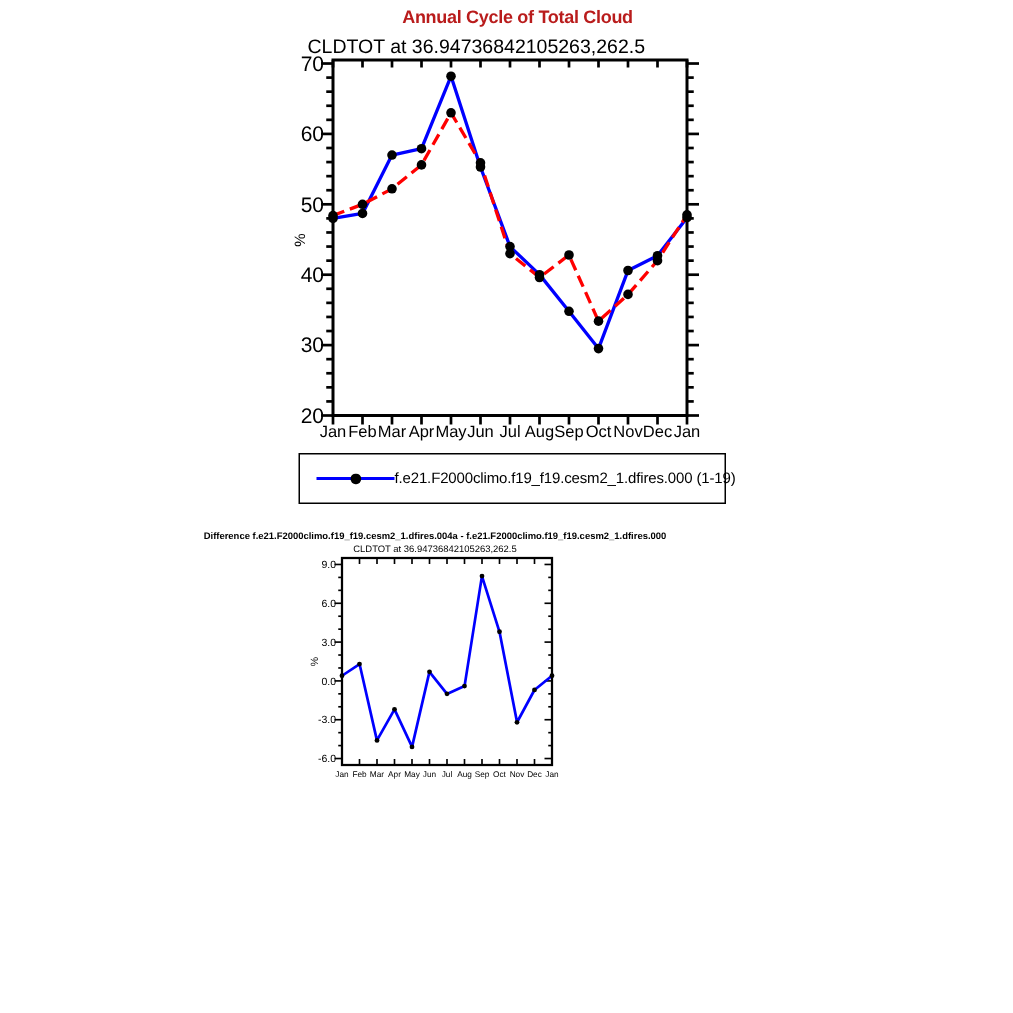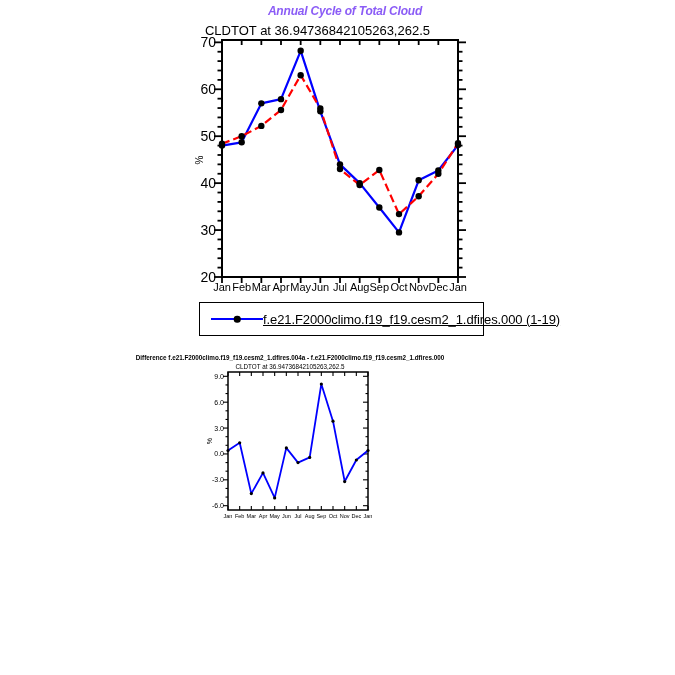--- a/index.html
+++ b/index.html
@@ -3,41 +3,41 @@
 <meta charset="utf-8">
 <style>
   html,body { margin:0; padding:0; }
   body {
     width:675px; height:675px; background:#ffffff; position:relative;
     font-family:"Liberation Sans","DejaVu Sans",sans-serif; overflow:hidden;
   }
   .abs { position:absolute; }
   .main-title {
     left:190px; top:4px; width:310px; text-align:center;
-    font-weight:bold; font-size:12px; letter-spacing:-0.2px; color:#8b5cf6;font-style:italic;
+    font-weight:bold; font-size:12px; letter-spacing:-0.2px; color:#b91c1c;
   }
   .main-subtitle {
     left:175px; top:23px; width:285px; text-align:center;
     font-size:13px; color:#000; white-space:nowrap;
   }
   #charts-canvas { left:0; top:0; }
   .legend {
     left:199px; top:302px; width:285px; height:34px; box-sizing:border-box;
     border:1.6px solid #000; background:#fff;
     display:flex; flex-direction:column; justify-content:space-evenly;
     padding-left:11px;
   }
   .legend-row { display:flex; align-items:center; height:14px; }
   .legend-swatch { position:relative; width:52px; height:7px; flex:none; }
   .legend-swatch .line { position:absolute; left:0; right:0; top:2px; height:0; }
   .legend-dot {
     position:absolute; left:50%; top:50%; width:6.5px; height:6.5px;
     border-radius:50%; transform:translate(-50%,-50%); background:#000;
   }
-  .legend-label { font-size:13px; letter-spacing:-0.1px; white-space:nowrap; color:#000;text-decoration:underline; }
+  .legend-label { font-size:10px; letter-spacing:-0.1px; white-space:nowrap; color:#000; }
   .diff-title {
     left:120px; top:354px; width:340px; text-align:center;
     font-weight:bold; font-size:6.3px; color:#000; white-space:nowrap;
   }
   .diff-subtitle {
     left:120px; top:363px; width:340px; text-align:center;
     font-size:6.3px; color:#000; white-space:nowrap;
   }
 </style>
 </head>

